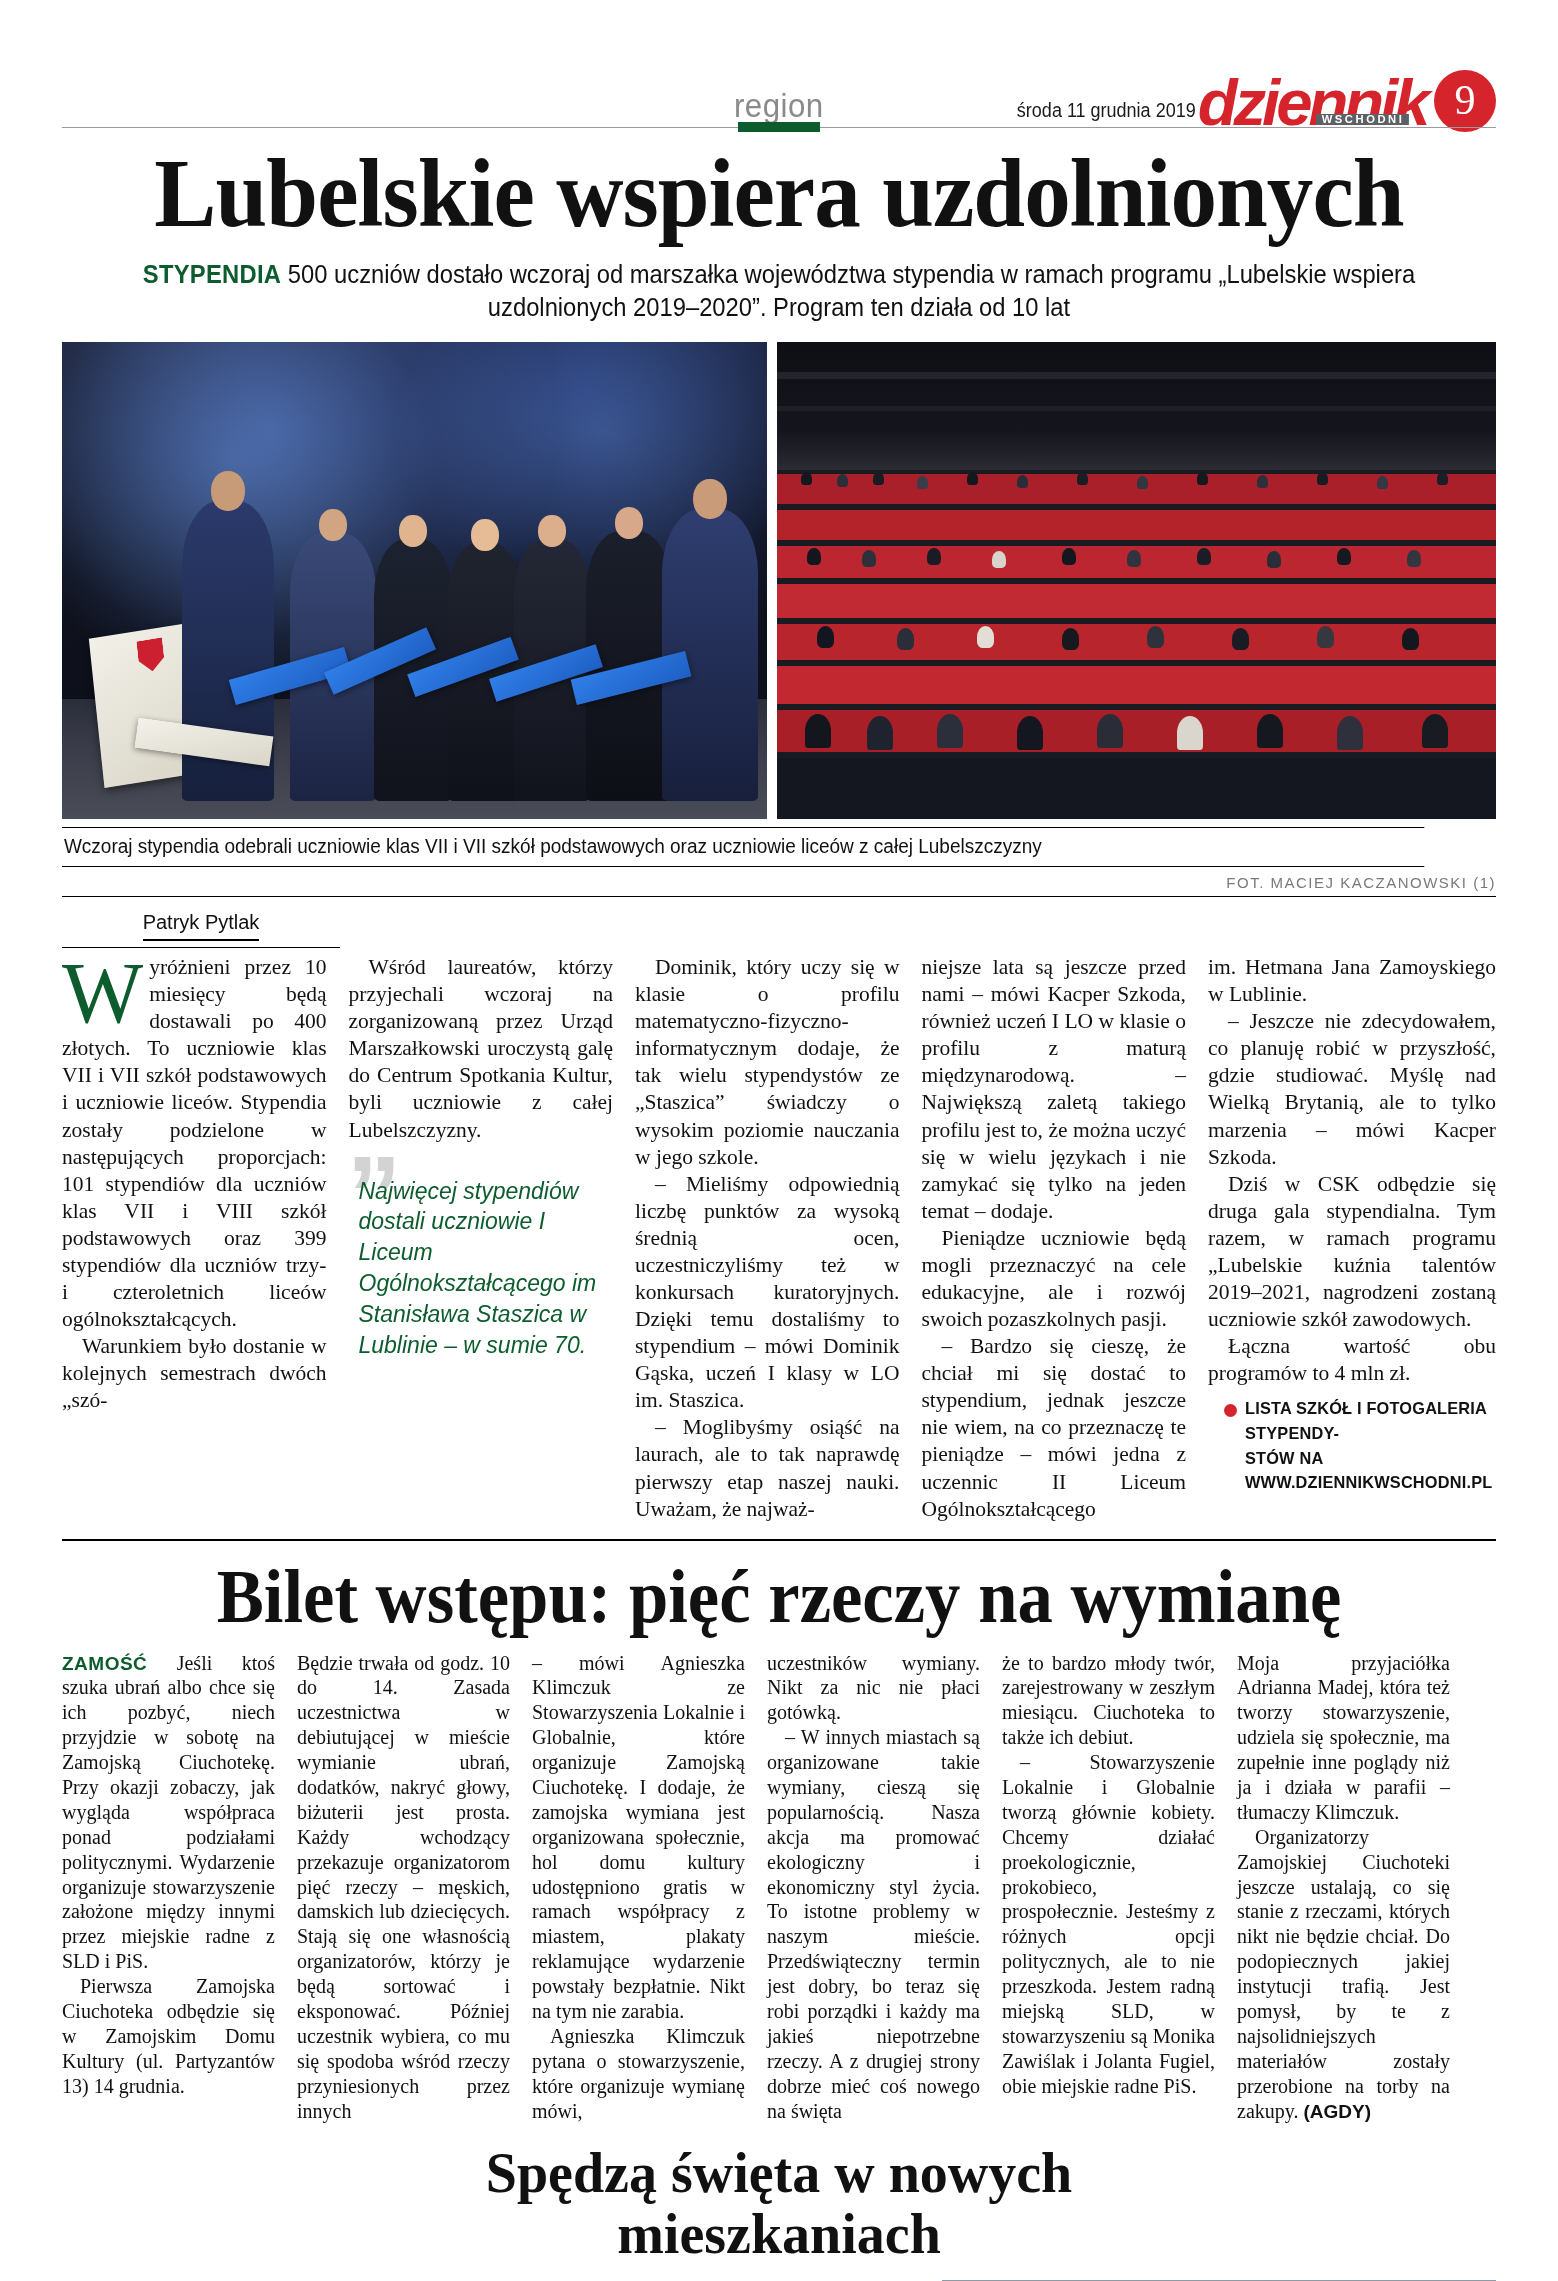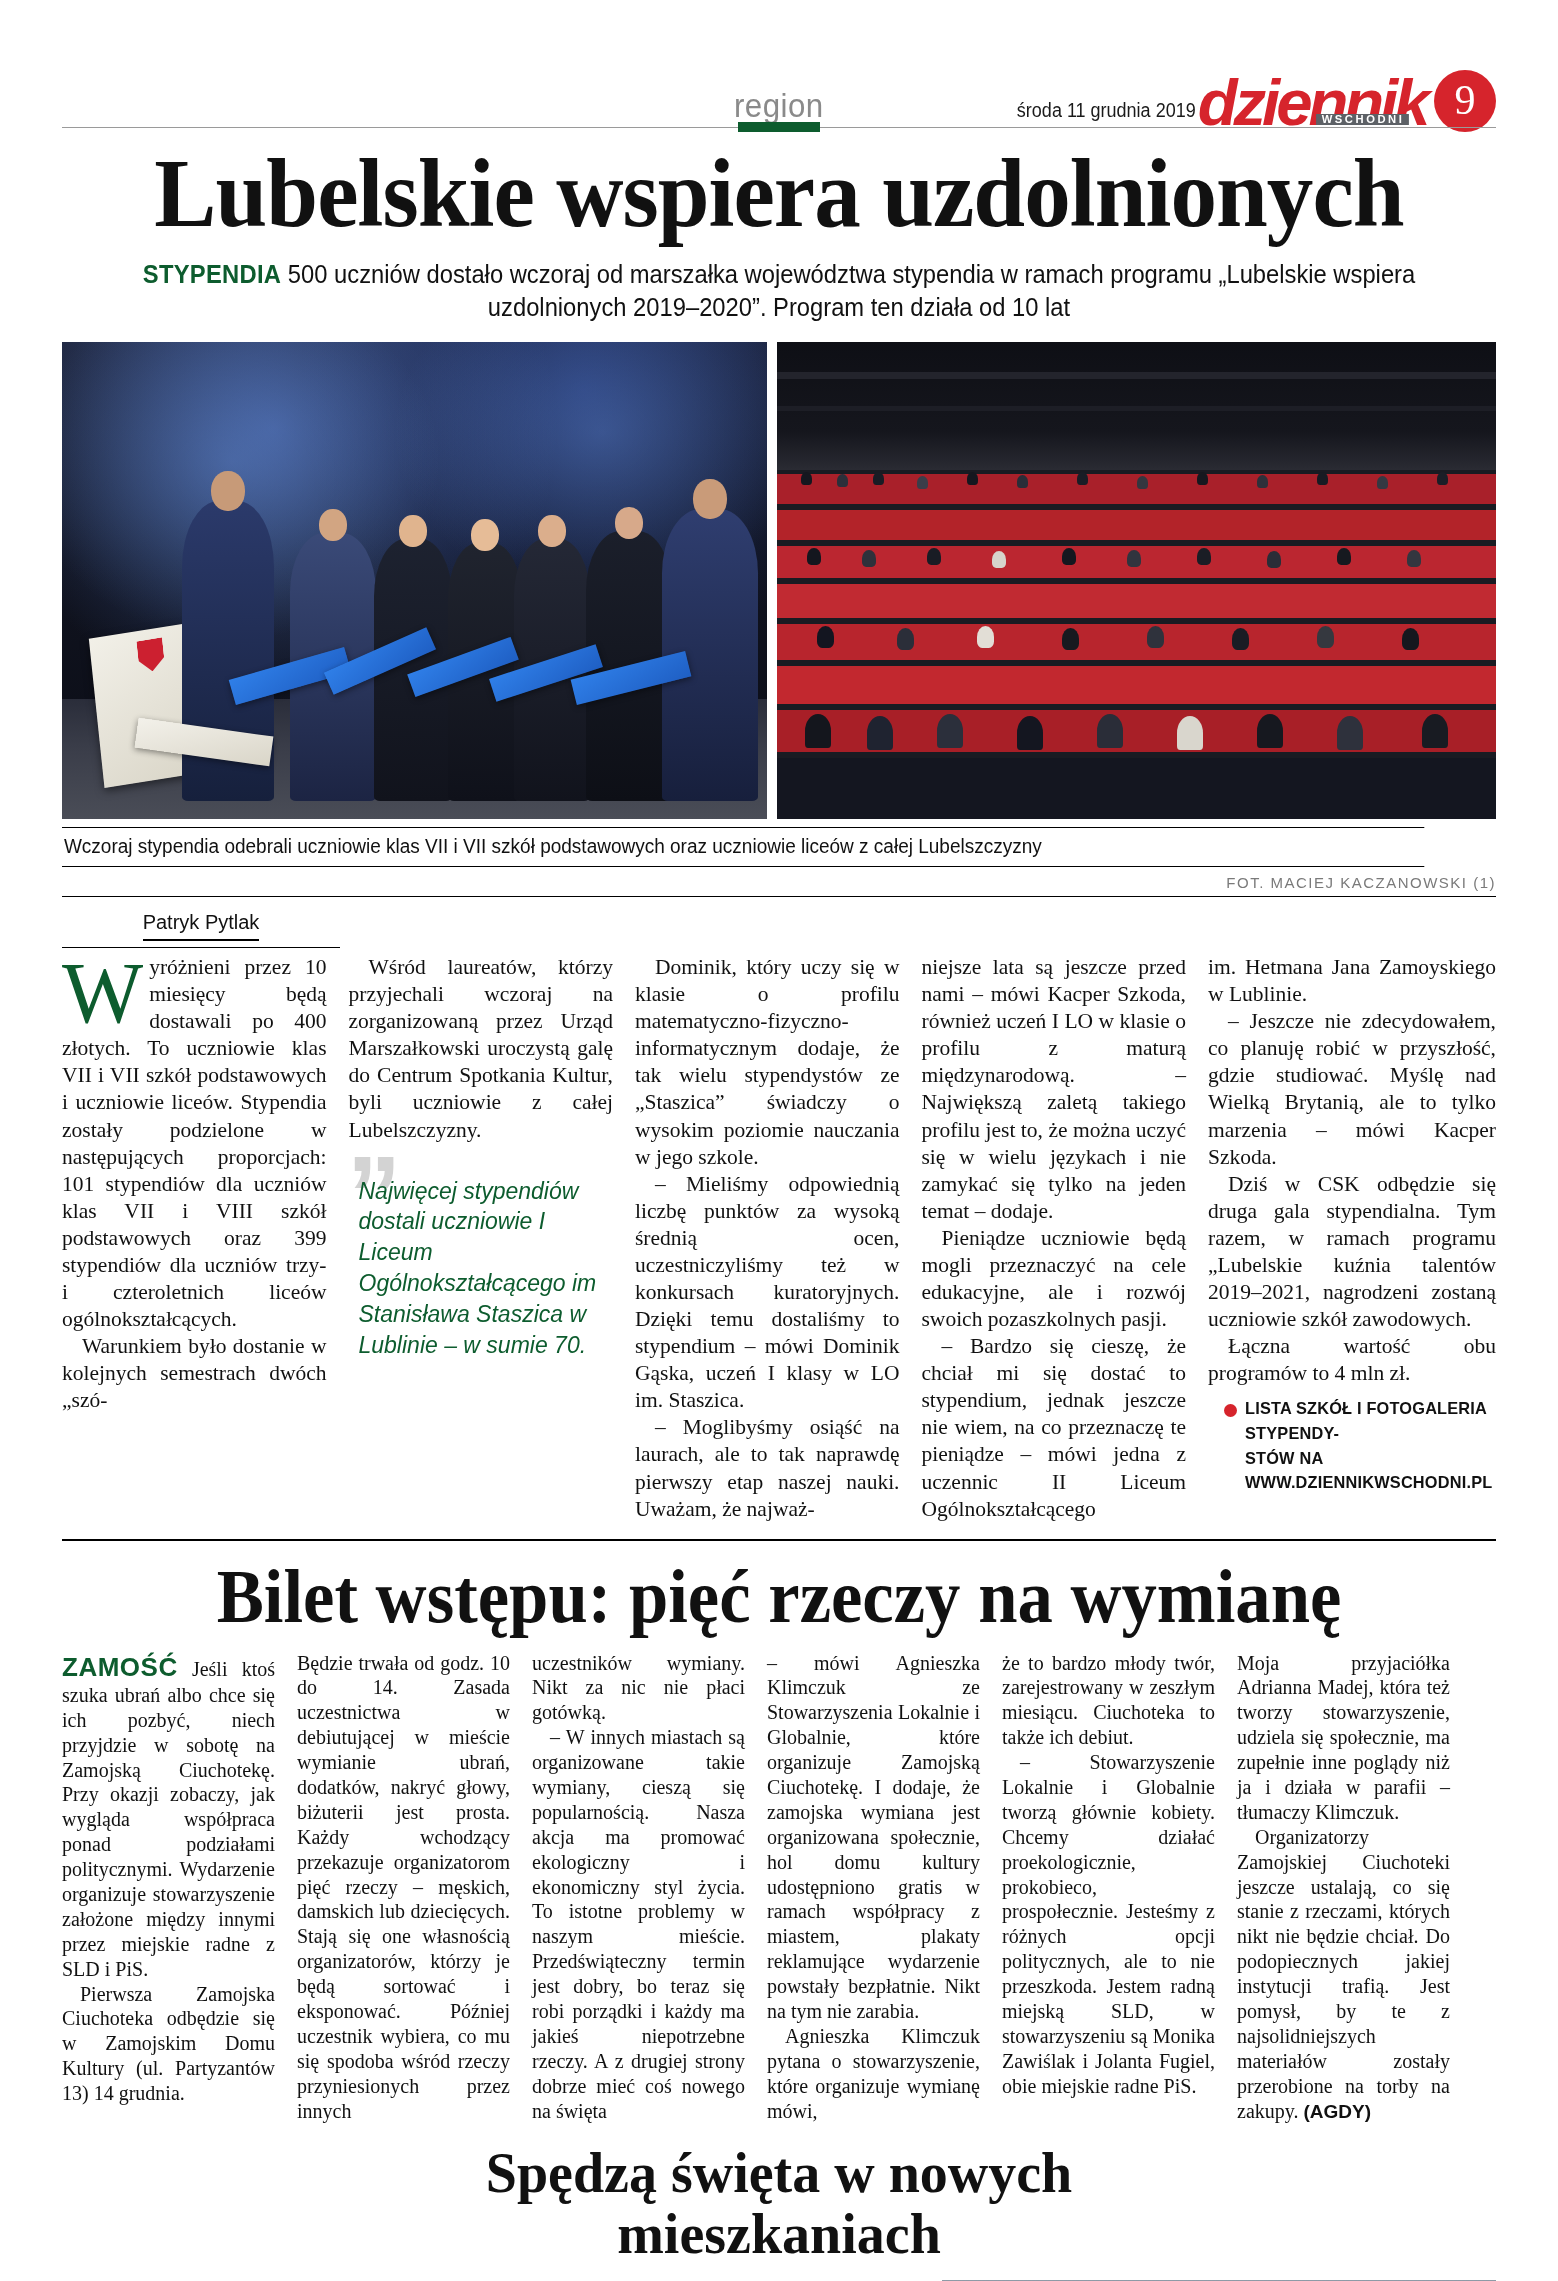--- a/index.html
+++ b/index.html
@@ -359,21 +359,21 @@
     line-height: 1.245;
     text-align: justify;
     text-indent: 18px;
     hyphens: auto;
   }
   p.body2.noindent { text-indent: 0; }
   .city-kicker {
     font-family: "Liberation Sans", sans-serif;
     font-weight: bold;
     color: #0d5c2e;
-    font-size: 26px;
+    font-size: 19px;
     letter-spacing: .5px;
   }
   .sig {
     font-family: "Liberation Sans", sans-serif;
     font-weight: bold;
     font-size: 19px;
   }
 
   
   h3.headline3 {
@@ -595,26 +595,26 @@
 
   <div class="cols2">
     <div class="col2">
       <p class="body2 noindent"><span class="city-kicker">ZAMOŚĆ</span><span> Jeśli ktoś szuka ubrań albo chce się ich pozbyć, niech przyjdzie w sobotę na Zamojską Ciuchotekę. Przy okazji zobaczy, jak wygląda współpraca ponad podziałami politycznymi. Wydarzenie organizuje stowarzyszenie założone między innymi przez miejskie radne z SLD i PiS.</span></p>
       <p class="body2">Pierwsza Zamojska Ciuchoteka odbędzie się w Zamojskim Domu Kultury (ul. Partyzantów 13) 14 grudnia.</p>
     </div>
     <div class="col2">
       <p class="body2 noindent">Będzie trwała od godz. 10 do 14. Zasada uczestnictwa w debiutującej w mieście wymianie ubrań, dodatków, nakryć głowy, biżuterii jest prosta. Każdy wchodzący przekazuje organizatorom pięć rzeczy – męskich, damskich lub dziecięcych. Stają się one własnością organizatorów, którzy je będą sortować i eksponować. Później uczestnik wybiera, co mu się spodoba wśród rzeczy przyniesionych przez innych</p>
     </div>
     <div class="col2">
+      <p class="body2 noindent">– mówi Agnieszka Klimczuk ze Stowarzyszenia Lokalnie i Globalnie, które organizuje Zamojską Ciuchotekę. I dodaje, że zamojska wymiana jest organizowana społecznie, hol domu kultury udostępniono gratis w ramach współpracy z miastem, plakaty reklamujące wydarzenie powstały bezpłatnie. Nikt na tym nie zarabia.</p>
+      <p class="body2">Agnieszka Klimczuk pytana o stowarzyszenie, które organizuje wymianę mówi,</p>
+    </div>
+    <div class="col2">
       <p class="body2 noindent">uczestników wymiany. Nikt za nic nie płaci gotówką.</p>
       <p class="body2">– W innych miastach są organizowane takie wymiany, cieszą się popularnością. Nasza akcja ma promować ekologiczny i ekonomiczny styl życia. To istotne problemy w naszym mieście. Przedświąteczny termin jest dobry, bo teraz się robi porządki i każdy ma jakieś niepotrzebne rzeczy. A z drugiej strony dobrze mieć coś nowego na święta</p>
-    </div>
-    <div class="col2">
-      <p class="body2 noindent">– mówi Agnieszka Klimczuk ze Stowarzyszenia Lokalnie i Globalnie, które organizuje Zamojską Ciuchotekę. I dodaje, że zamojska wymiana jest organizowana społecznie, hol domu kultury udostępniono gratis w ramach współpracy z miastem, plakaty reklamujące wydarzenie powstały bezpłatnie. Nikt na tym nie zarabia.</p>
-      <p class="body2">Agnieszka Klimczuk pytana o stowarzyszenie, które organizuje wymianę mówi,</p>
     </div>
     <div class="col2">
       <p class="body2 noindent">że to bardzo młody twór, zarejestrowany w zeszłym miesiącu. Ciuchoteka to także ich debiut.</p>
       <p class="body2">– Stowarzyszenie Lokalnie i Globalnie tworzą głównie kobiety. Chcemy działać proekologicznie, prokobieco, prospołecznie. Jesteśmy z różnych opcji politycznych, ale to nie przeszkoda. Jestem radną miejską SLD, w stowarzyszeniu są Monika Zawiślak i Jolanta Fugiel, obie miejskie radne PiS.</p>
     </div>
     <div class="col2">
       <p class="body2 noindent">Moja przyjaciółka Adrianna Madej, która też tworzy stowarzyszenie, udziela się społecznie, ma zupełnie inne poglądy niż ja i działa w parafii – tłumaczy Klimczuk.</p>
       <p class="body2"><span>Organizatorzy Zamojskiej Ciuchoteki jeszcze ustalają, co się stanie z rzeczami, których nikt nie będzie chciał. Do podopiecznych jakiej instytucji trafią. Jest pomysł, by te z najsolidniejszych materiałów zostały przerobione na torby na zakupy.</span> <span class="sig">(AGDY)</span></p>
     </div>
   </div>

